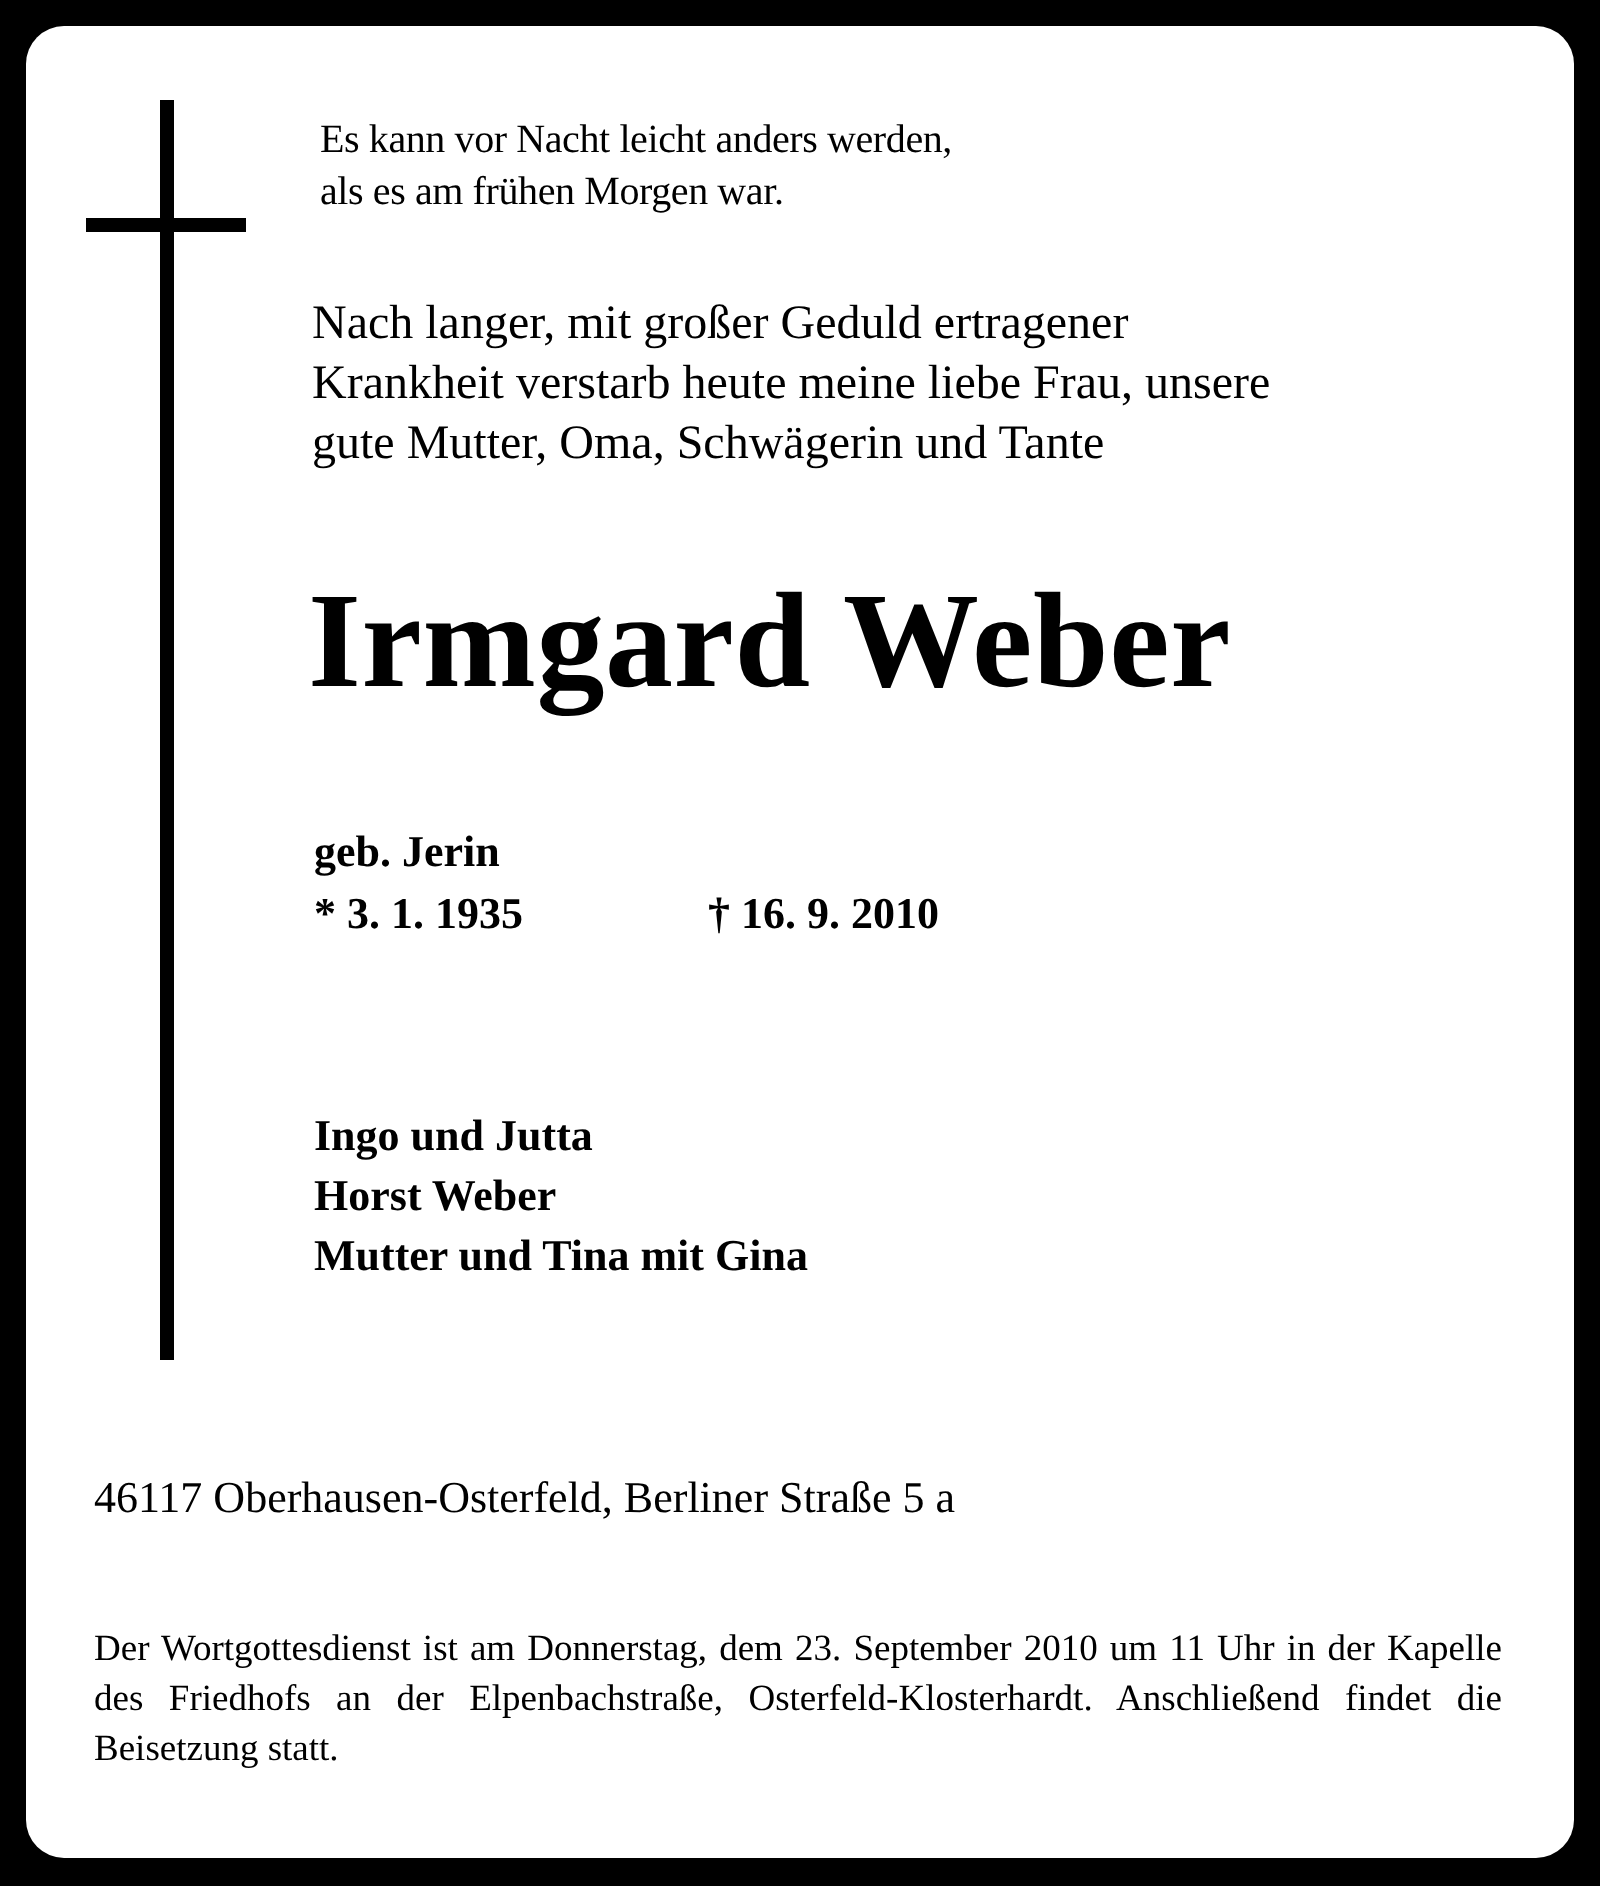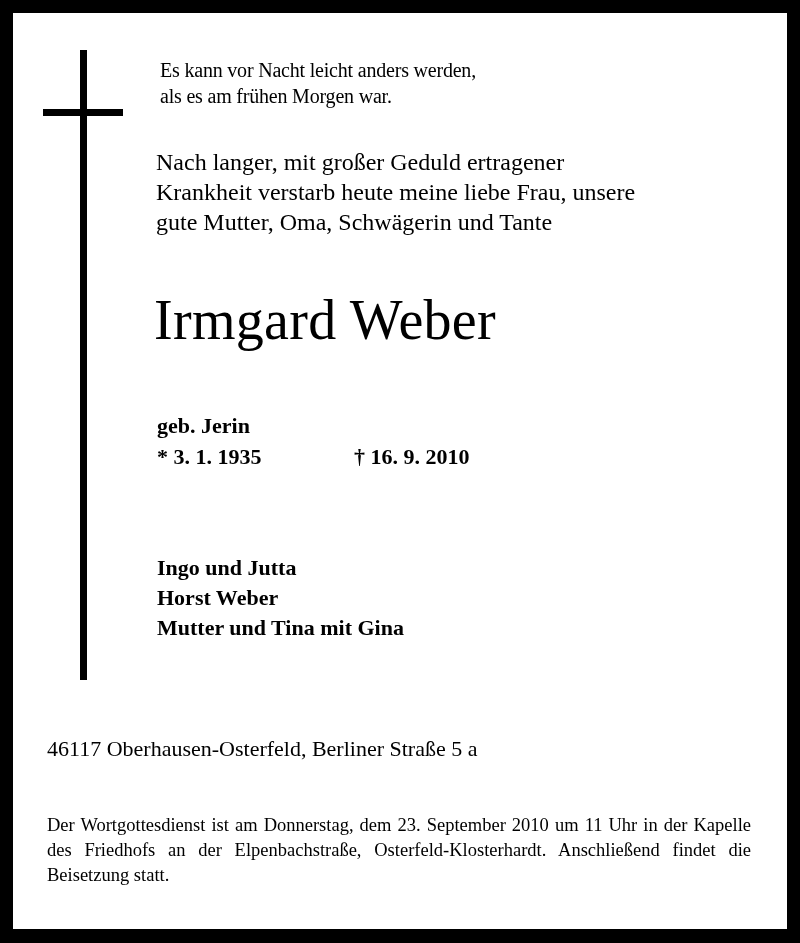--- a/index.html
+++ b/index.html
@@ -9,20 +9,21 @@
       position: relative;
       overflow: hidden;
       font-family: "Liberation Serif", "DejaVu Serif", serif;
       color: #000;
     }
     .card {
       position: absolute;
       left: 13px; top: 13px;
       width: 774px; height: 916px;
       background: #ffffff;
+      border-radius: 19px;
     }
     .cross-v {
       position: absolute;
       left: 67px; top: 37px;
       width: 7px; height: 630px;
       background: #000;
     }
     .cross-h {
       position: absolute;
       left: 30px; top: 96px;
@@ -38,22 +39,22 @@
     }
     .intro {
       position: absolute;
       left: 143px; top: 134px;
       font-size: 24px;
       line-height: 30px;
     }
     .name {
       position: absolute;
       left: 141px; top: 274px;
-      font-size: 56px;
-      font-weight: normal;
+      font-size: 68px;
+      font-weight: bold;
       line-height: 66px;
       letter-spacing: 0.3px;
     }
     .maiden {
       position: absolute;
       left: 144px; top: 366px;
       font-size: 22px;
       font-weight: bold;
       line-height: 28px;
       margin-top: 33px;

